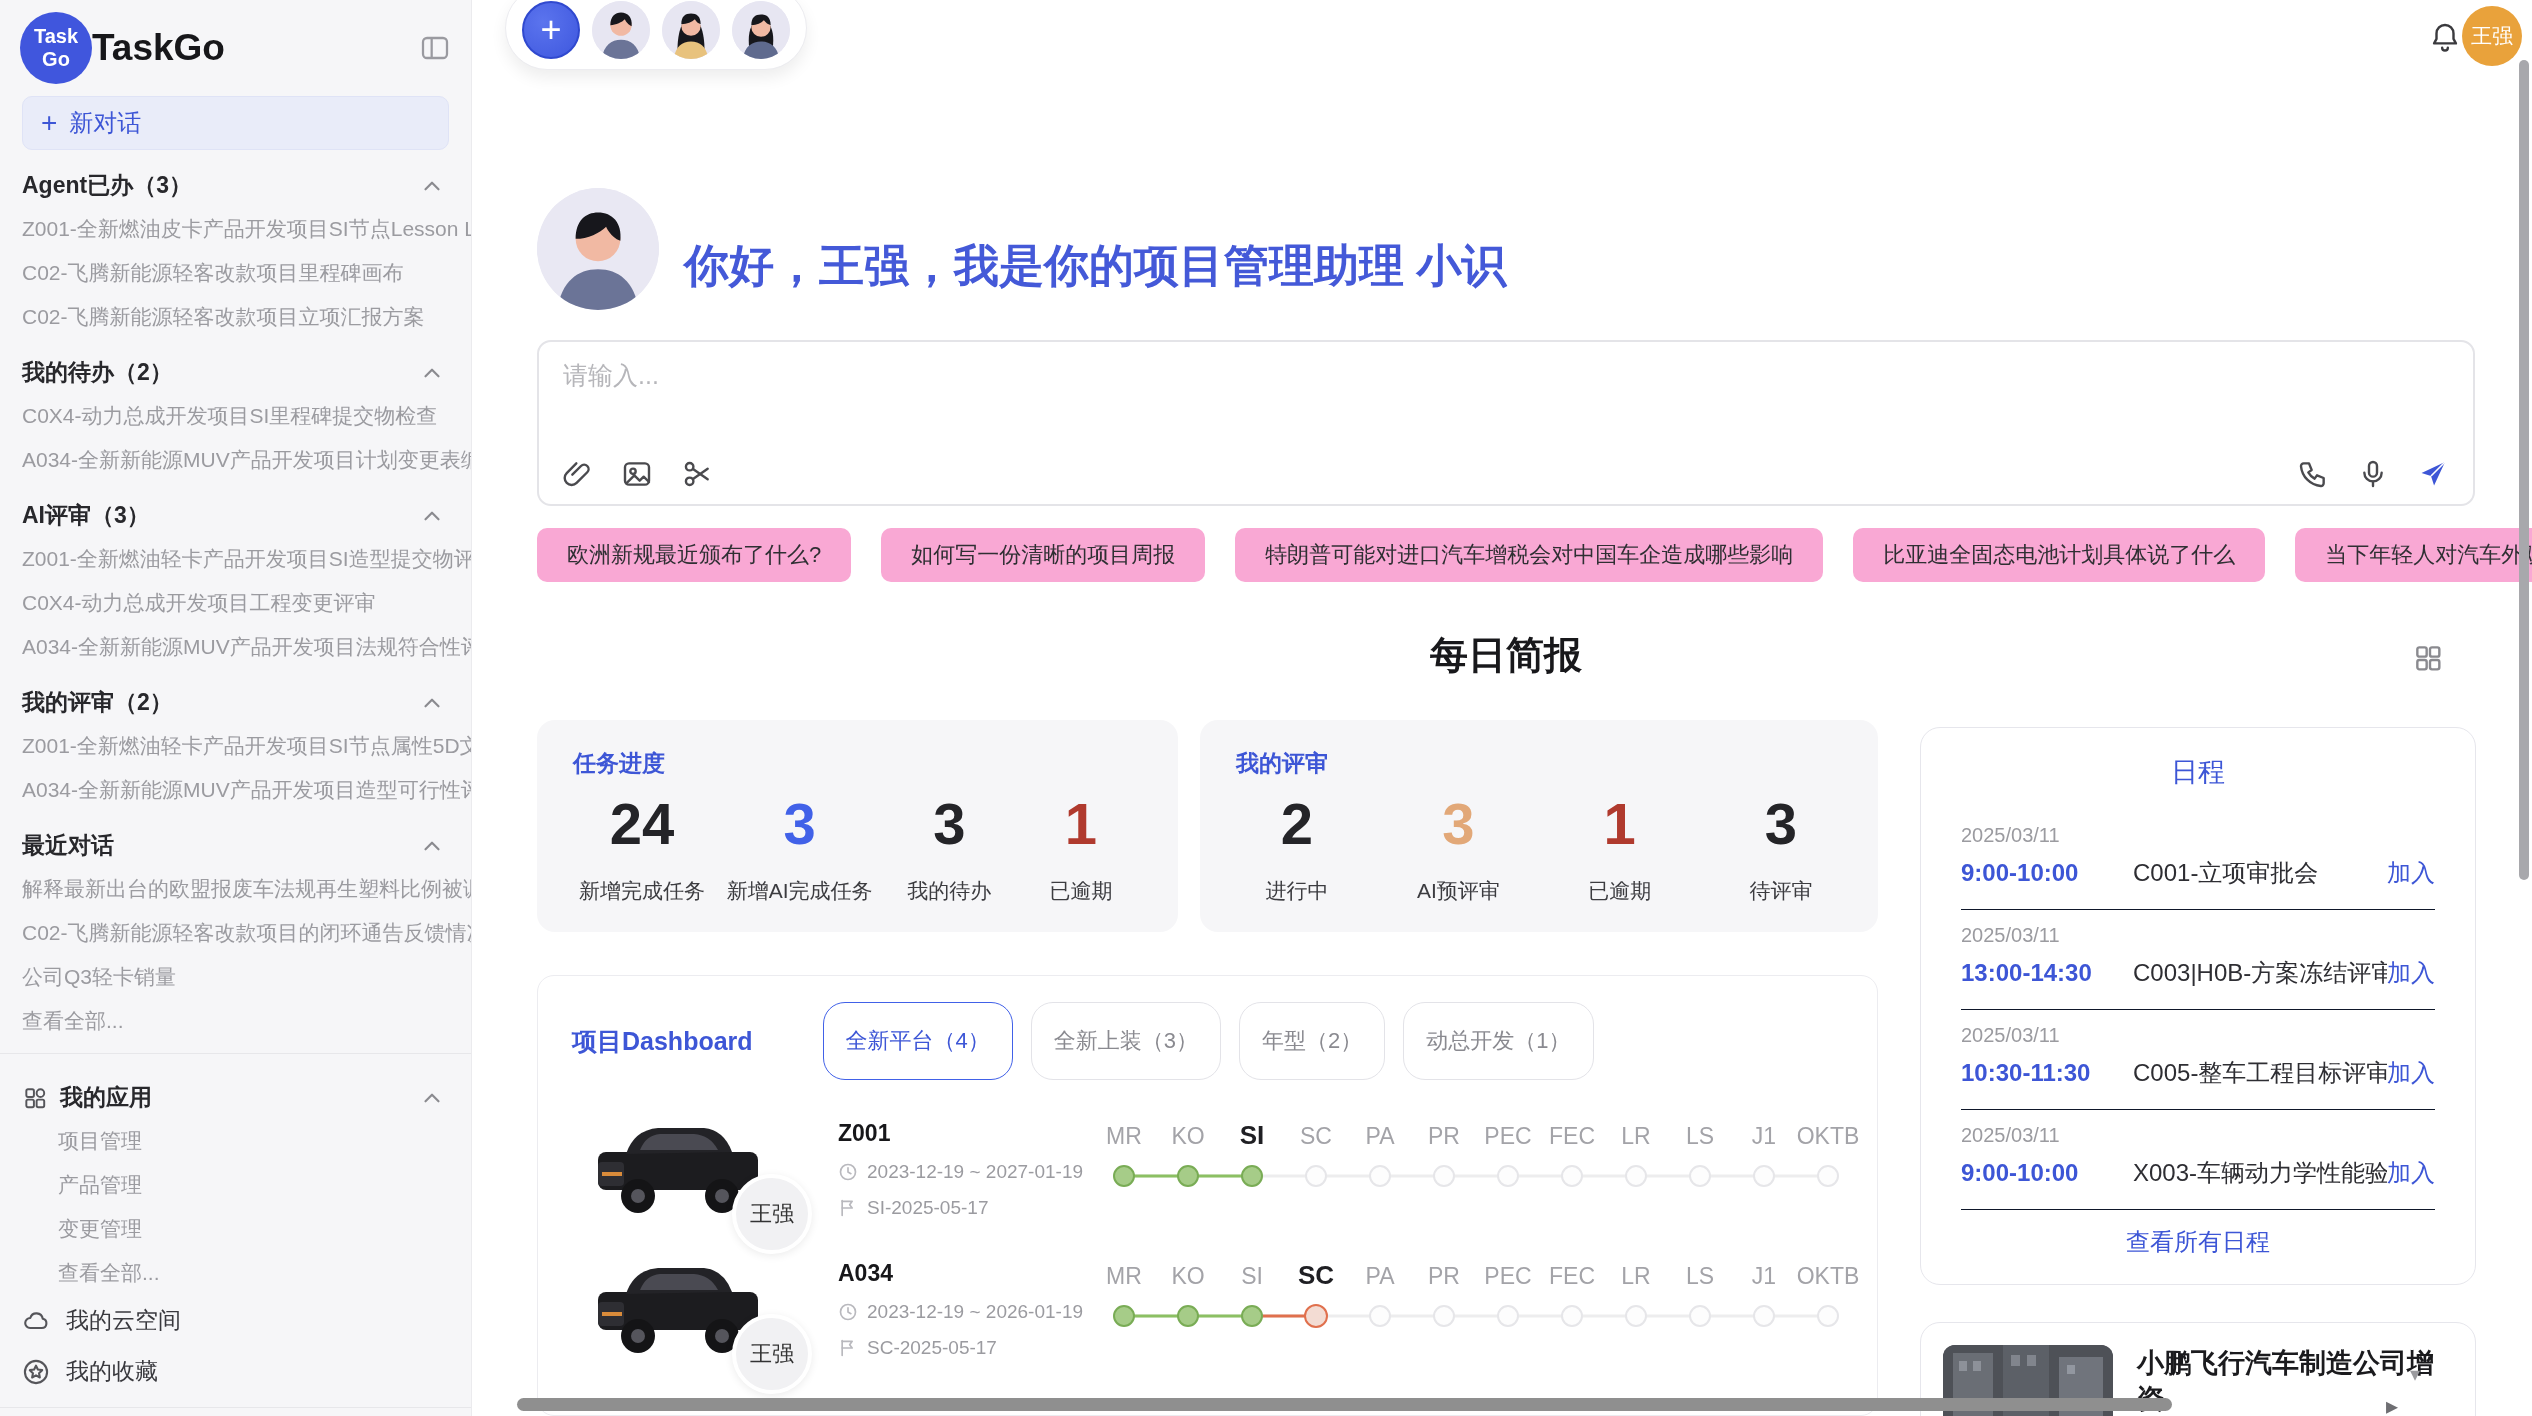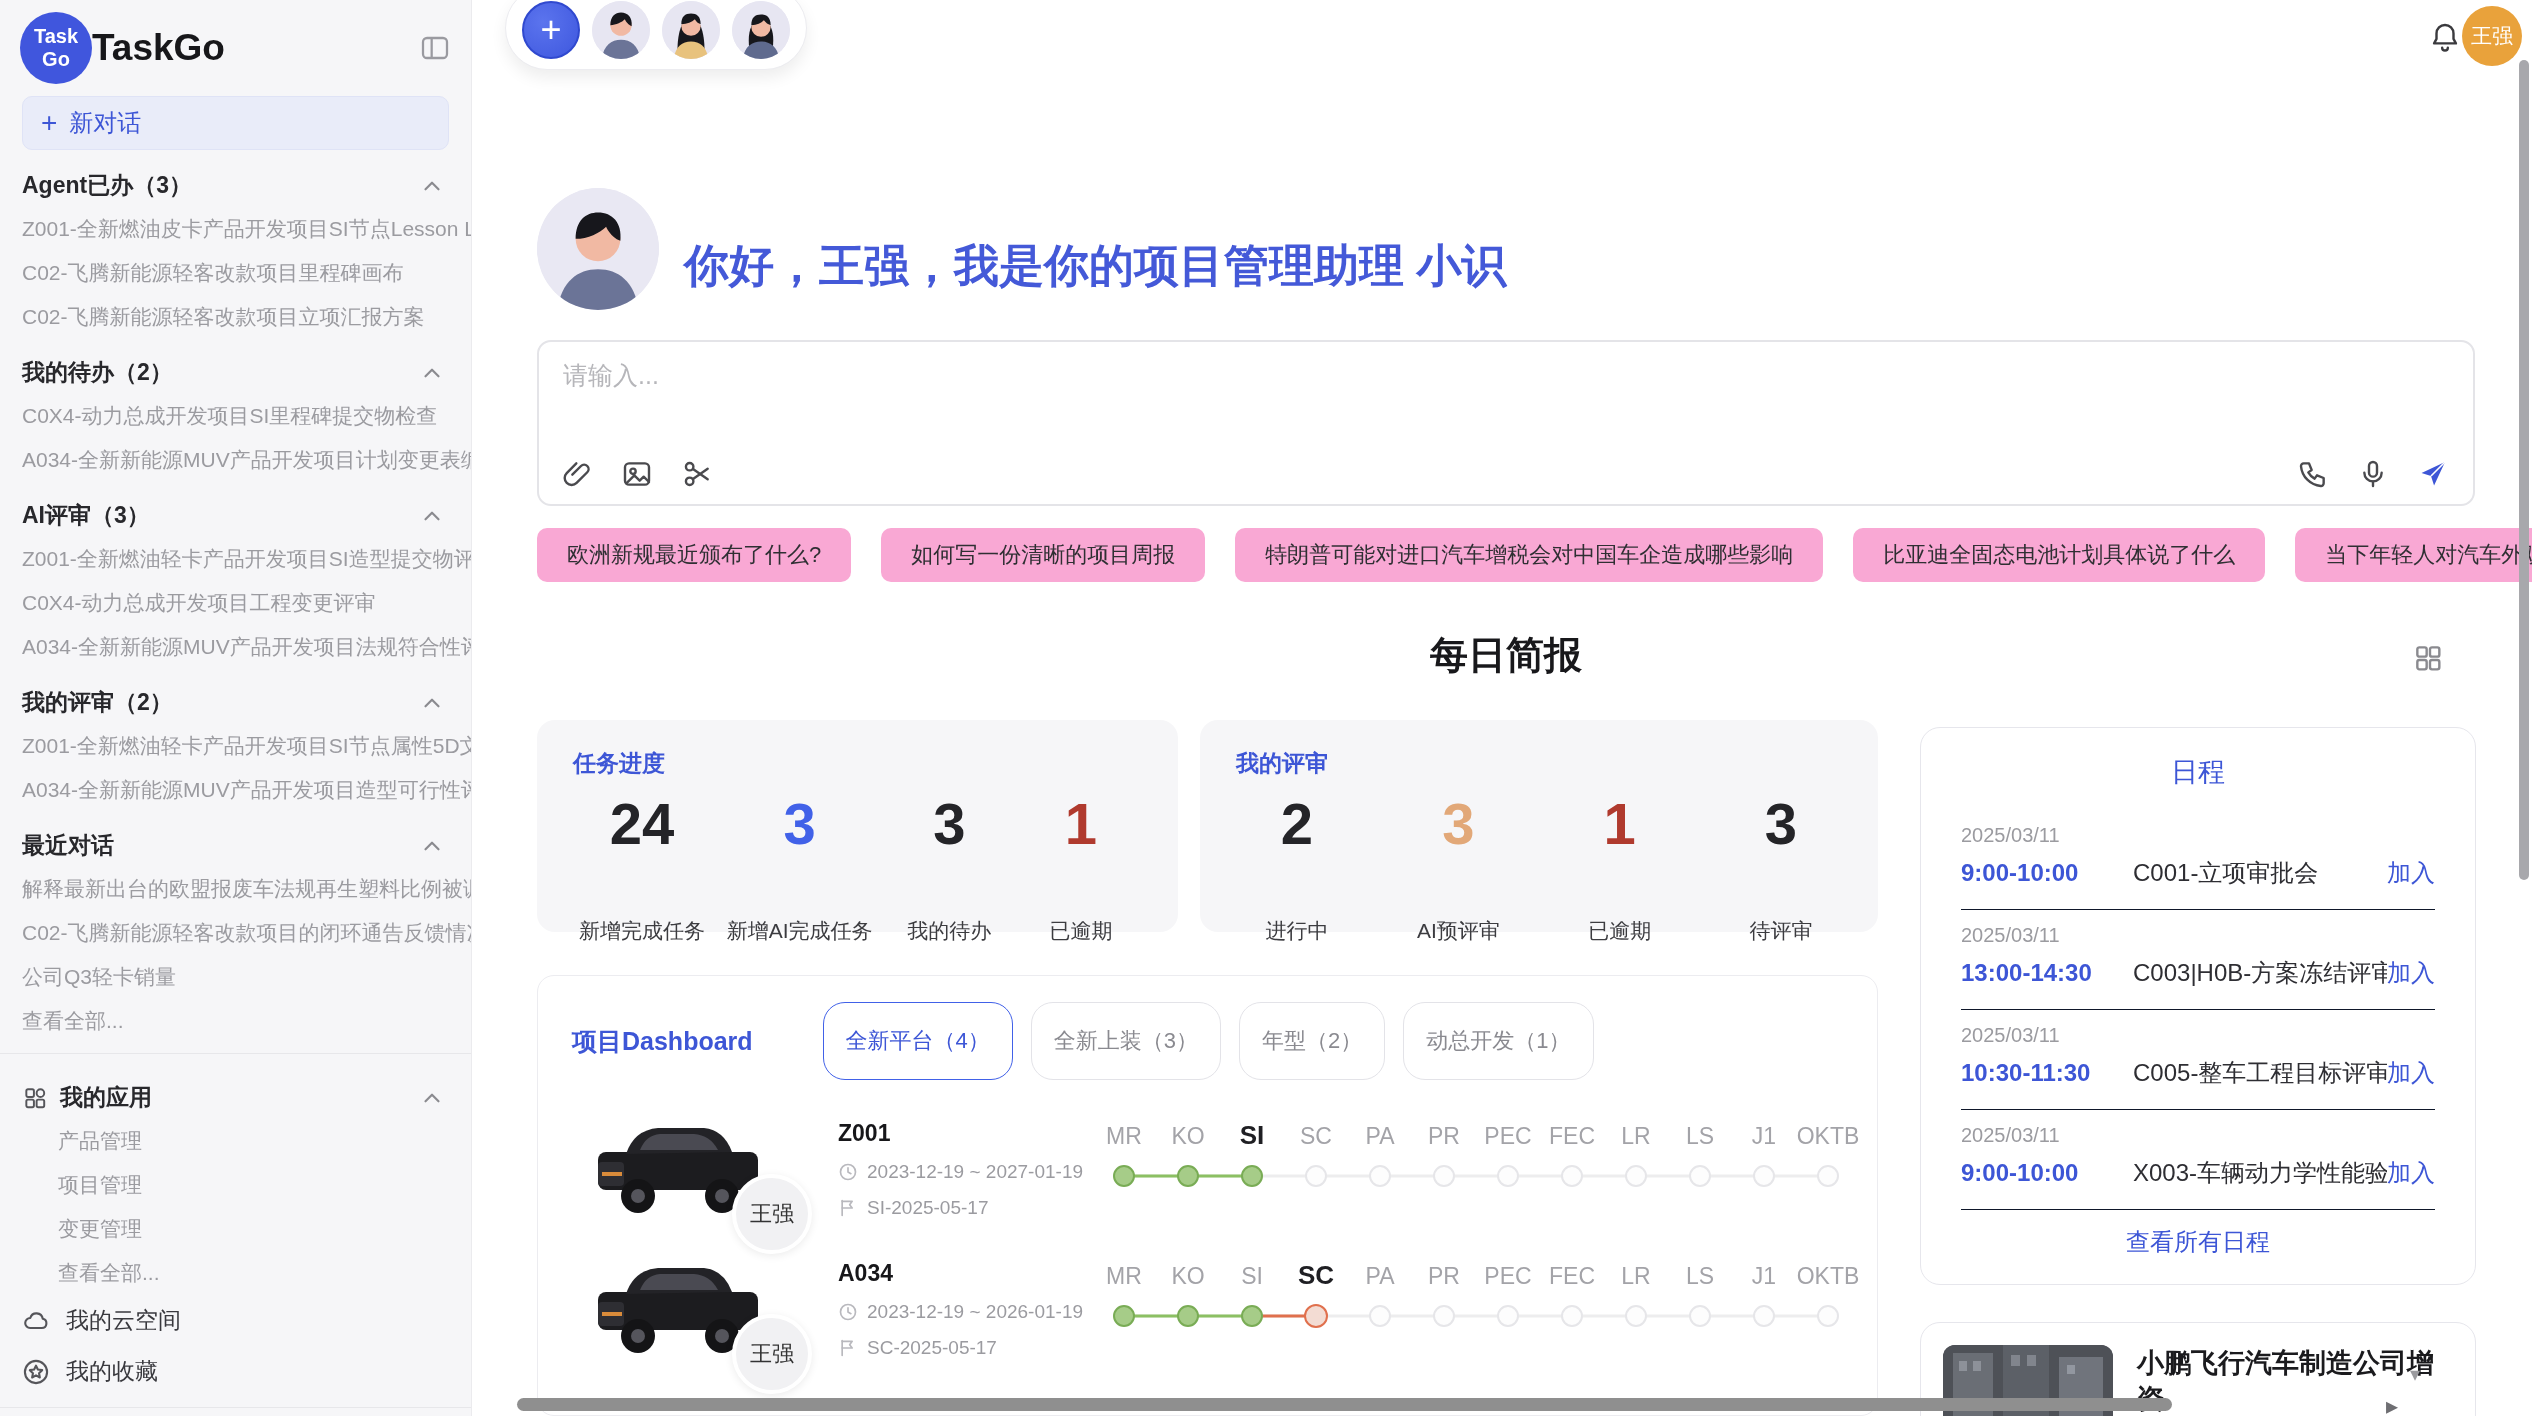--- a/index.html
+++ b/index.html
@@ -71,21 +71,21 @@
   .brief-grid{position:absolute;left:1940px;top:642px;color:#8a8a8f;cursor:pointer;}
 
   .cards{position:absolute;left:65px;top:720px;display:flex;gap:22px;}
   .stat-card{background:#f6f6f8;border-radius:18px;height:212px;box-sizing:border-box;padding:28px 36px;}
   .stat-card:nth-child(1){width:641px;}
   .stat-card:nth-child(2){width:678px;}
   .sc-title{font-size:23px;color:#3d56d6;font-weight:600;}
   .sc-row{display:flex;justify-content:space-between;padding:16px 6px 0 6px;}
   .stat{min-width:110px;text-align:center;display:flex;flex-direction:column;gap:24px;}
   .sv{font-size:58px;font-weight:600;line-height:1;}
-  .sl{font-size:21px;color:#3c3c40;margin-top:40px;}
+  .sl{font-size:21px;color:#3c3c40;}
 
   .dash{position:absolute;left:65px;top:975px;width:1341px;height:441px;box-sizing:border-box;
         border:1px solid #ececf0;border-radius:17px;background:#fff;overflow:hidden;
         padding:26px 0 0 34px;}
   .dash-head{display:flex;align-items:center;}
   .dash-title{font-size:25px;font-weight:700;color:#3d56d6;}
   .tabs{display:flex;gap:18px;margin-left:70px;}
   .tab{height:44px;padding:16px 22px;border:1px solid #e3e3e8;border-radius:22px;display:flex;
        align-items:center;font-size:22px;color:#8a8a90;background:#fff;cursor:pointer;white-space:nowrap;}
   .tab.active{border-color:#4161e8;color:#3d56d6;}
@@ -249,22 +249,22 @@
           </span>
           <span class="sec-title" id="apps-title">我的应用</span>
         </span>
         <span>
           <svg width="26" height="26" viewBox="0 0 24 24" fill="none" stroke="#8b8b90" stroke-width="2" stroke-linecap="round" stroke-linejoin="round">
               <polyline points="6,15 12,9 18,15"></polyline>
             </svg>
         </span>
       </div>
       <ul class="sec-items app-sub" id="apps-items">
+          <li class="sec-item">项目管理</li>
           <li class="sec-item">产品管理</li>
-          <li class="sec-item">项目管理</li>
           <li class="sec-item">变更管理</li>
           <li class="sec-item">查看全部...</li>
         </ul>
     </div>
     <div id="shortcuts">
         <div class="navlink">
     <span class="ni">
             <svg viewBox="0 0 24 24" fill="none" stroke="currentColor" stroke-width="1.8" stroke-linecap="round" stroke-linejoin="round">
               <path d="M7 18h10a4 4 0 0 0 .8-7.9A5.5 5.5 0 0 0 7.1 9.4 3.8 3.8 0 0 0 7 18z"></path>
             </svg>

